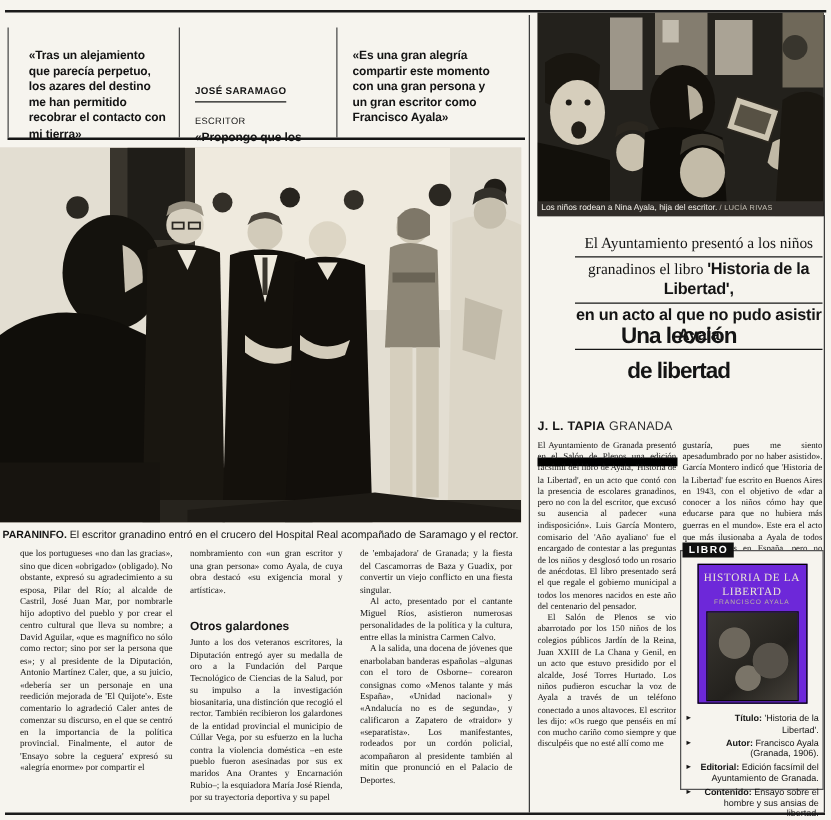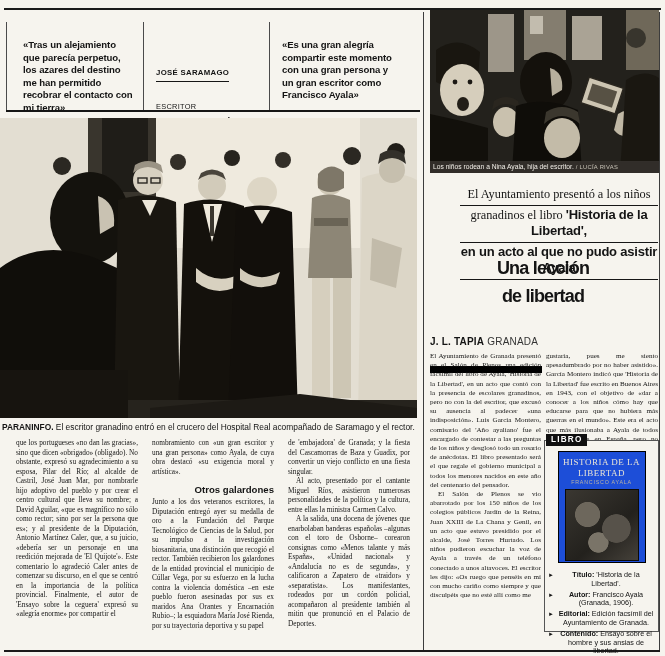--- a/index.html
+++ b/index.html
@@ -27,21 +27,21 @@
     font-weight:bold; font-size:9.6px; line-height:12.6px;
     letter-spacing:-0.1px;
   }
   .quote-cell.c1 { width:137px; padding-top:17px;padding-left:16px; }
   .quote-cell.c2 { width:126px; padding-top:3px; }
   .quote-cell.c3 { width:140px; padding-top:17px; }
   .speaker-name {
     display:inline-block; font-size:7.8px; letter-spacing:0.3px;
     border-bottom:1.5px solid #161616; padding-bottom:1px;margin-top:42px;
   }
-  .speaker-role { font-size:7.4px; font-weight:normal; letter-spacing:0.3px; margin:19px 0 2px; }
+  .speaker-role { font-size:7.4px; font-weight:normal; letter-spacing:0.3px; margin:9px 0 2px; }
 
   
   .main-photo {
     position:absolute; left:0; top:118px; width:417px; height:300px;
     background:#d9d4c8; overflow:hidden;
   }
   .main-photo svg { display:block; }
 
   .photo-caption {
     position:absolute; left:2px; top:422px; width:416px;
@@ -58,21 +58,21 @@
   .lcol {
     width:122px; flex:0 0 122px;
     font-family:"Liberation Serif", serif;
     font-size:7.3px; line-height:9.5px;
     text-align:justify;
   }
   .lcol p.indent { text-indent:8px; }
   .subhead {
     font-family:"Liberation Sans", sans-serif;
     font-weight:bold; font-size:9.6px; line-height:11px;
-    margin:8px 0 2px; text-align:right;
+    margin:20px 0 2px; text-align:left;
   }
 
   
   .right-photo {
     position:absolute; left:430px; top:10px; width:229px; height:163px;
     background:#24221e; overflow:hidden;
   }
   .right-photo svg { display:block; }
   .right-photo-caption {
     position:absolute; left:0; right:0; bottom:0; height:12px;
@@ -126,42 +126,42 @@
     border:1px solid #555; background:#f6f4ee;
   }
   .book-badge {
     position:absolute; top:-7px; left:1px;
     background:#101010; color:#fff;
     font-weight:bold; font-size:8.2px; letter-spacing:1.2px;
     padding:1px 5px 2px;
   }
   .book-cover {
     width:88px; height:112px; margin:10px auto 5px;
-    background:#1d4ed8; border:1px solid #000;
+    background:#6d28d9; border:1px solid #000;
     text-align:center; overflow:hidden;
   }
   .cover-title {
     font-family:"Liberation Serif", serif;
     color:#e9e4d6; font-size:9px; line-height:10.5px;
     letter-spacing:0.5px; padding:5px 4px 1px;
   }
   .cover-author { color:#b9b3a4; font-size:5.3px; letter-spacing:0.8px; }
   .cover-art {
     width:74px; height:72px; margin:4px auto 0;
     background:
       radial-gradient(circle at 30% 35%, #6d675c 0 18%, transparent 19%),
       radial-gradient(circle at 70% 55%, #57524a 0 22%, transparent 23%),
       radial-gradient(circle at 45% 75%, #7a7468 0 15%, transparent 16%),
       linear-gradient(140deg, #3a3731, #23211d 60%, #45413a);
     border:1px solid #0a0a0a;
   }
   .book-details { padding:3px 3px 0 5px; }
   .detail-row {
     font-size:7.2px; line-height:8.8px; margin-bottom:2px;
-    text-align:center; position:relative; padding-left:7px;
+    text-align:right; position:relative; padding-left:7px;
   }
   .detail-arrow { position:absolute; left:-2px; top:0; font-size:6px; }
   .detail-label { font-weight:bold; }
 </style>
 </head>
 <body>
 
 <div class="rule-top"></div>
 <div class="v-divider"></div>
 <div class="v-edge"></div>

